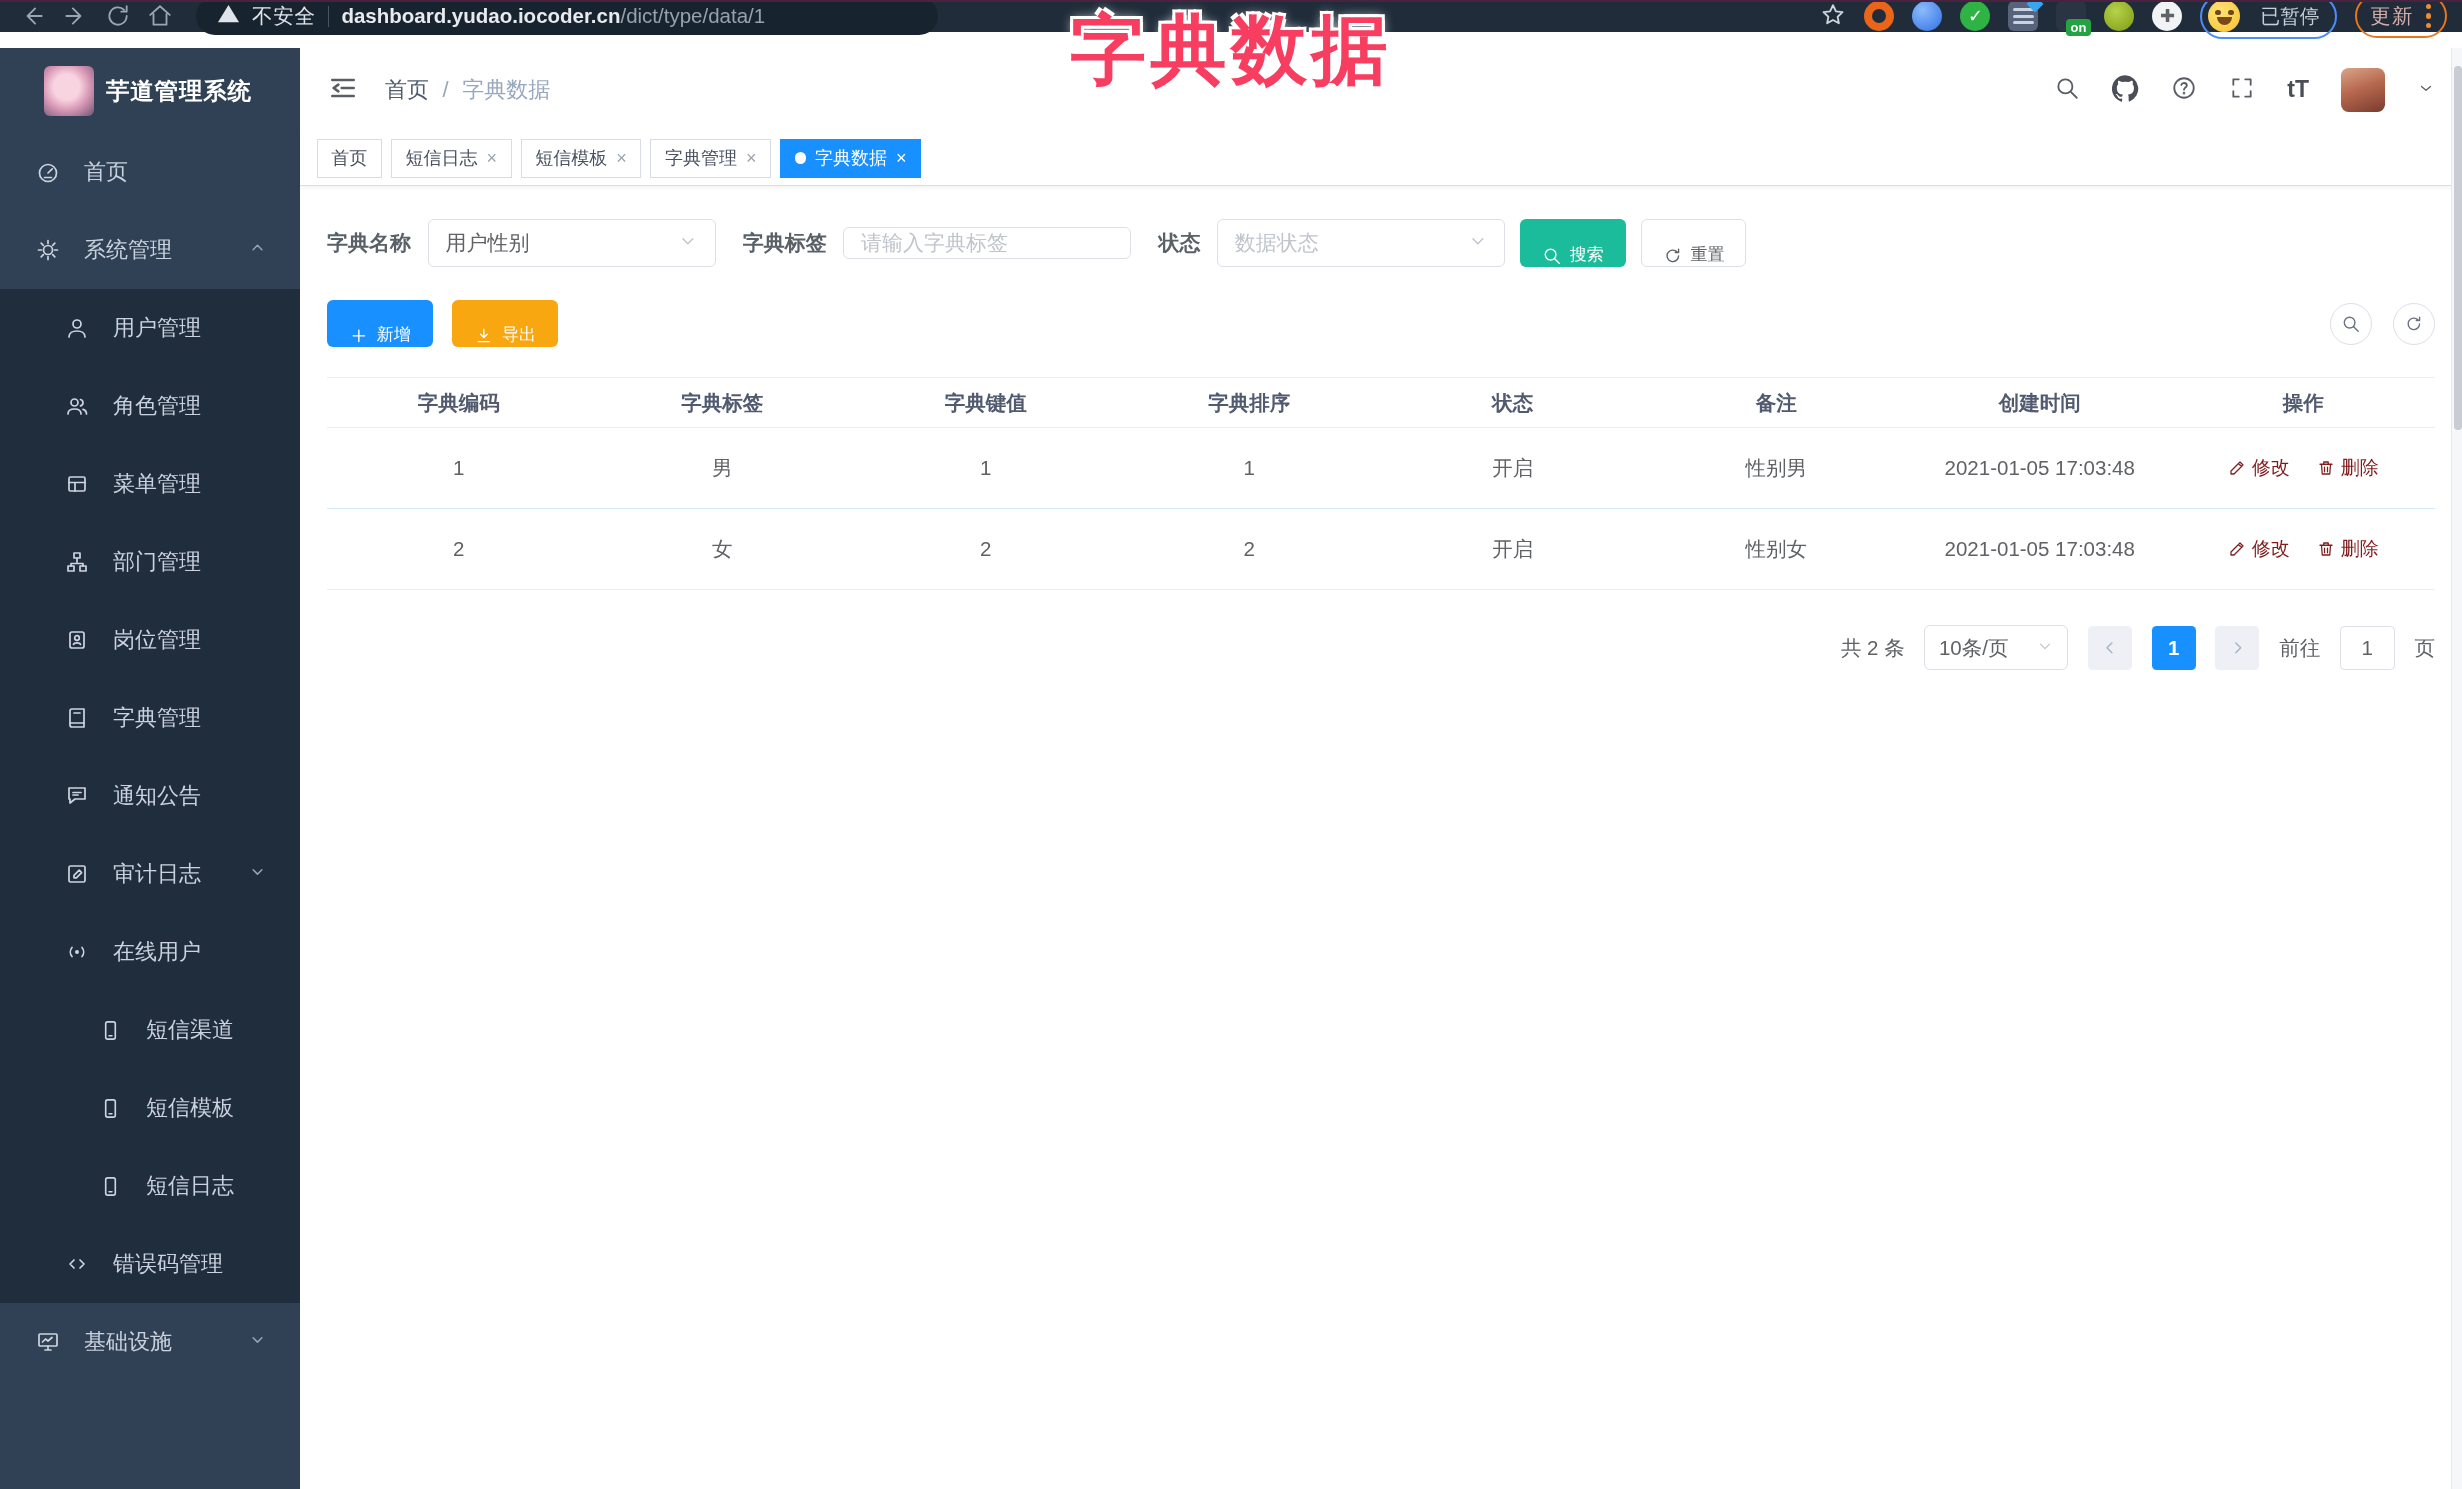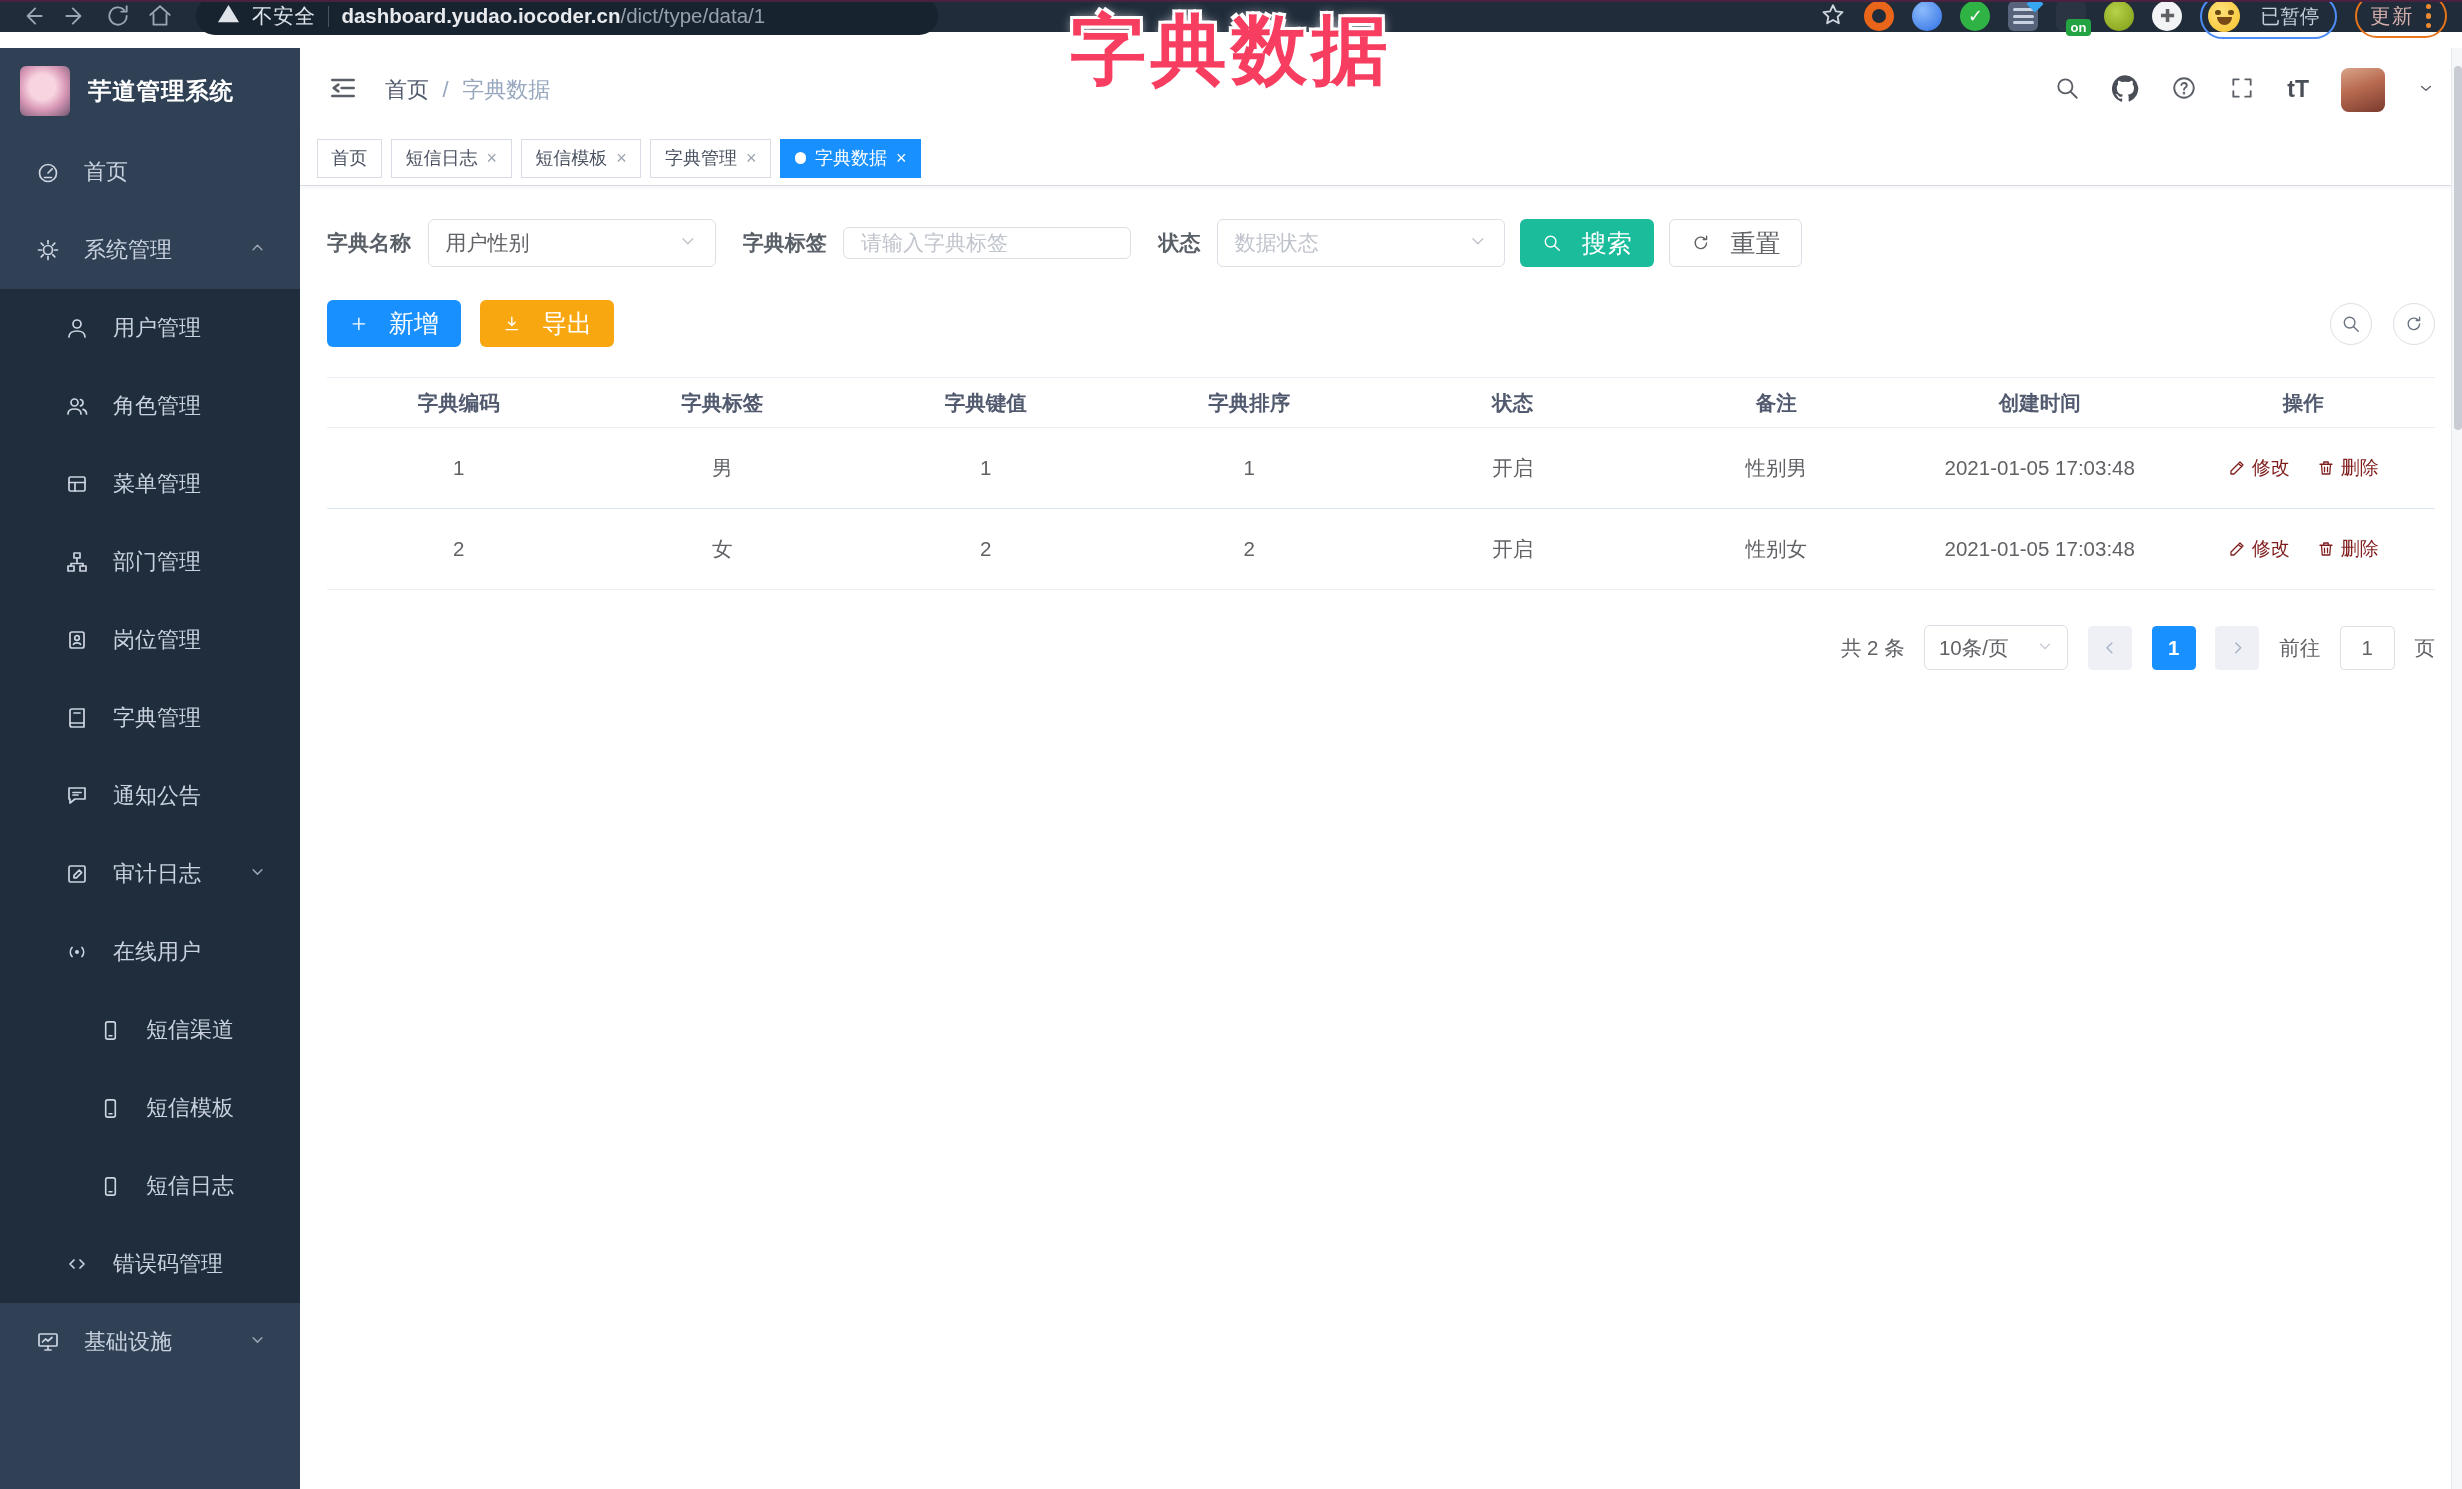--- a/index.html
+++ b/index.html
@@ -46,21 +46,21 @@
   .kebab i { width:5.3px; height:5.3px; border-radius:50%; background:#ef8c33; }
 
   
   .overlay-title { position:absolute; top:0; left:50%; transform:translateX(-50%); z-index:99;
     font-size:76px; font-weight:800; letter-spacing:4.5px; color:#f83e60; white-space:nowrap;
     text-shadow:-3px -3px 0 #fff, 3px -3px 0 #fff, -3px 3px 0 #fff, 3px 3px 0 #fff, 0 0 12px rgba(255,255,255,.95); }
 
   
   .app { position:absolute; top:48px; left:0; right:0; bottom:0; display:flex; }
   .sidebar { width:300px; flex-shrink:0; background:#304156; color:#c9d2de; overflow:hidden; }
-  .logo-row { height:85px; display:flex; align-items:center; gap:18px; padding-left:20px; }
+  .logo-row { height:85px; display:flex; align-items:center; gap:12px; padding-left:44px; }
   .logo-img { width:50px; height:50px; border-radius:6px; flex-shrink:0;
     background:radial-gradient(circle at 45% 42%, #f8d4e0 0 32%, #d898b6 58%, #6e5570 100%); }
   .app-title { color:#fff; font-size:23.5px; font-weight:700; letter-spacing:0.8px; }
   .menu-item { height:78px; display:flex; align-items:center; gap:23px; padding-left:35px; font-size:22px; cursor:pointer; }
   .menu-item .mi-ic { width:26px; display:flex; justify-content:center; color:#cdd5e0; flex-shrink:0; }
   .lv2 { padding-left:64px; }
   .lv3 { padding-left:97px; }
   .submenu { background:#1f2d3d; }
   .chev { margin-left:auto; margin-right:32px; color:#9aa3b0; }
 
@@ -91,22 +91,22 @@
   .f-label { font-weight:600; color:#5a6068; margin-right:16.7px; white-space:nowrap; }
   .sel { width:288px; height:48px; border:0.8px solid #dcdfe6; border-radius:6px; display:flex; align-items:center;
     justify-content:space-between; padding:0 16.7px; background:#fff; cursor:pointer; }
   .sel .caret { color:#c0c4cc; }
   .sel-val { color:#606266; }
   .sel-ph { color:#c0c4cc; }
   .txt-input { width:288px; height:32px; border:0.8px solid #dcdfe6; border-radius:6px; padding:0 16.7px;
     font-size:21px; color:#606266; outline:none; font-family:inherit; }
   .txt-input::placeholder { color:#c0c4cc; }
   .gap36 { width:27px; } .gap20 { width:15px; }
-  .btn { height:48px; display:inline-flex; align-items:center; gap:20px; padding:0 21px; border-radius:6px;
-    font-size:25px; cursor:pointer; border:0.8px solid transparent; white-space:nowrap; }
+  .btn { height:48px; display:inline-flex; align-items:flex-end; gap:8px; padding:0 21px; border-radius:6px;
+    font-size:17px; cursor:pointer; border:0.8px solid transparent; white-space:nowrap; }
   .btn-search { background:#1abc9c; color:#fff; }
   .btn-reset { background:#fff; border-color:#dcdfe6; color:#606266; }
 
   .toolbar-row { margin-top:33px; display:flex; align-items:center; gap:19.7px; }
   .btn-add { background:#1890ff; color:#fff; height:47px; }
   .btn-export { background:#f9a710; color:#fff; height:47px; }
   .mini-group { margin-left:auto; display:flex; gap:21px; }
   .mini { width:42px; height:42px; border-radius:50%; border:0.8px solid #dcdfe6; color:#6b7280;
     display:flex; align-items:center; justify-content:center; cursor:pointer; background:#fff; }
 

